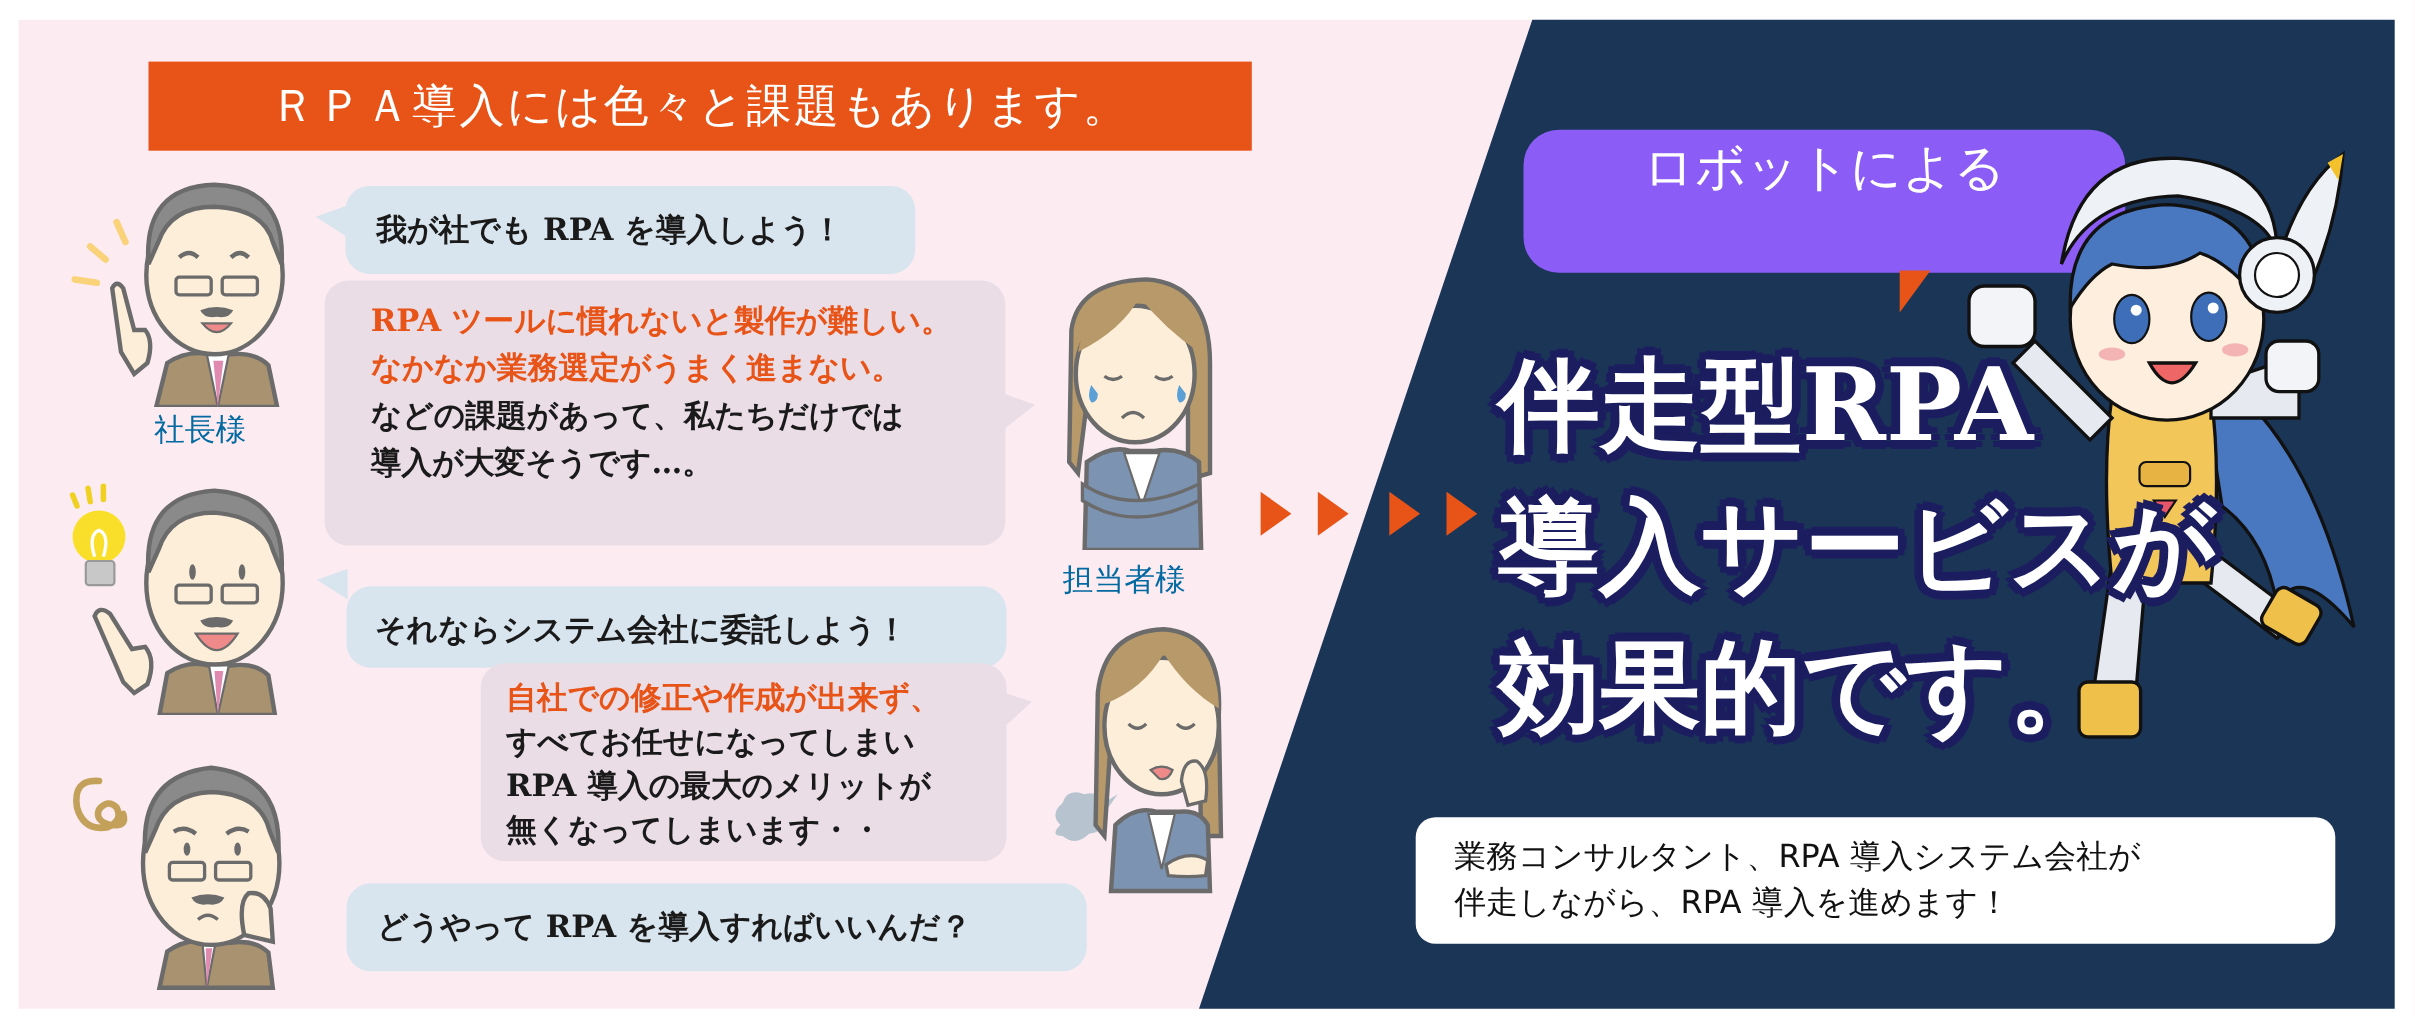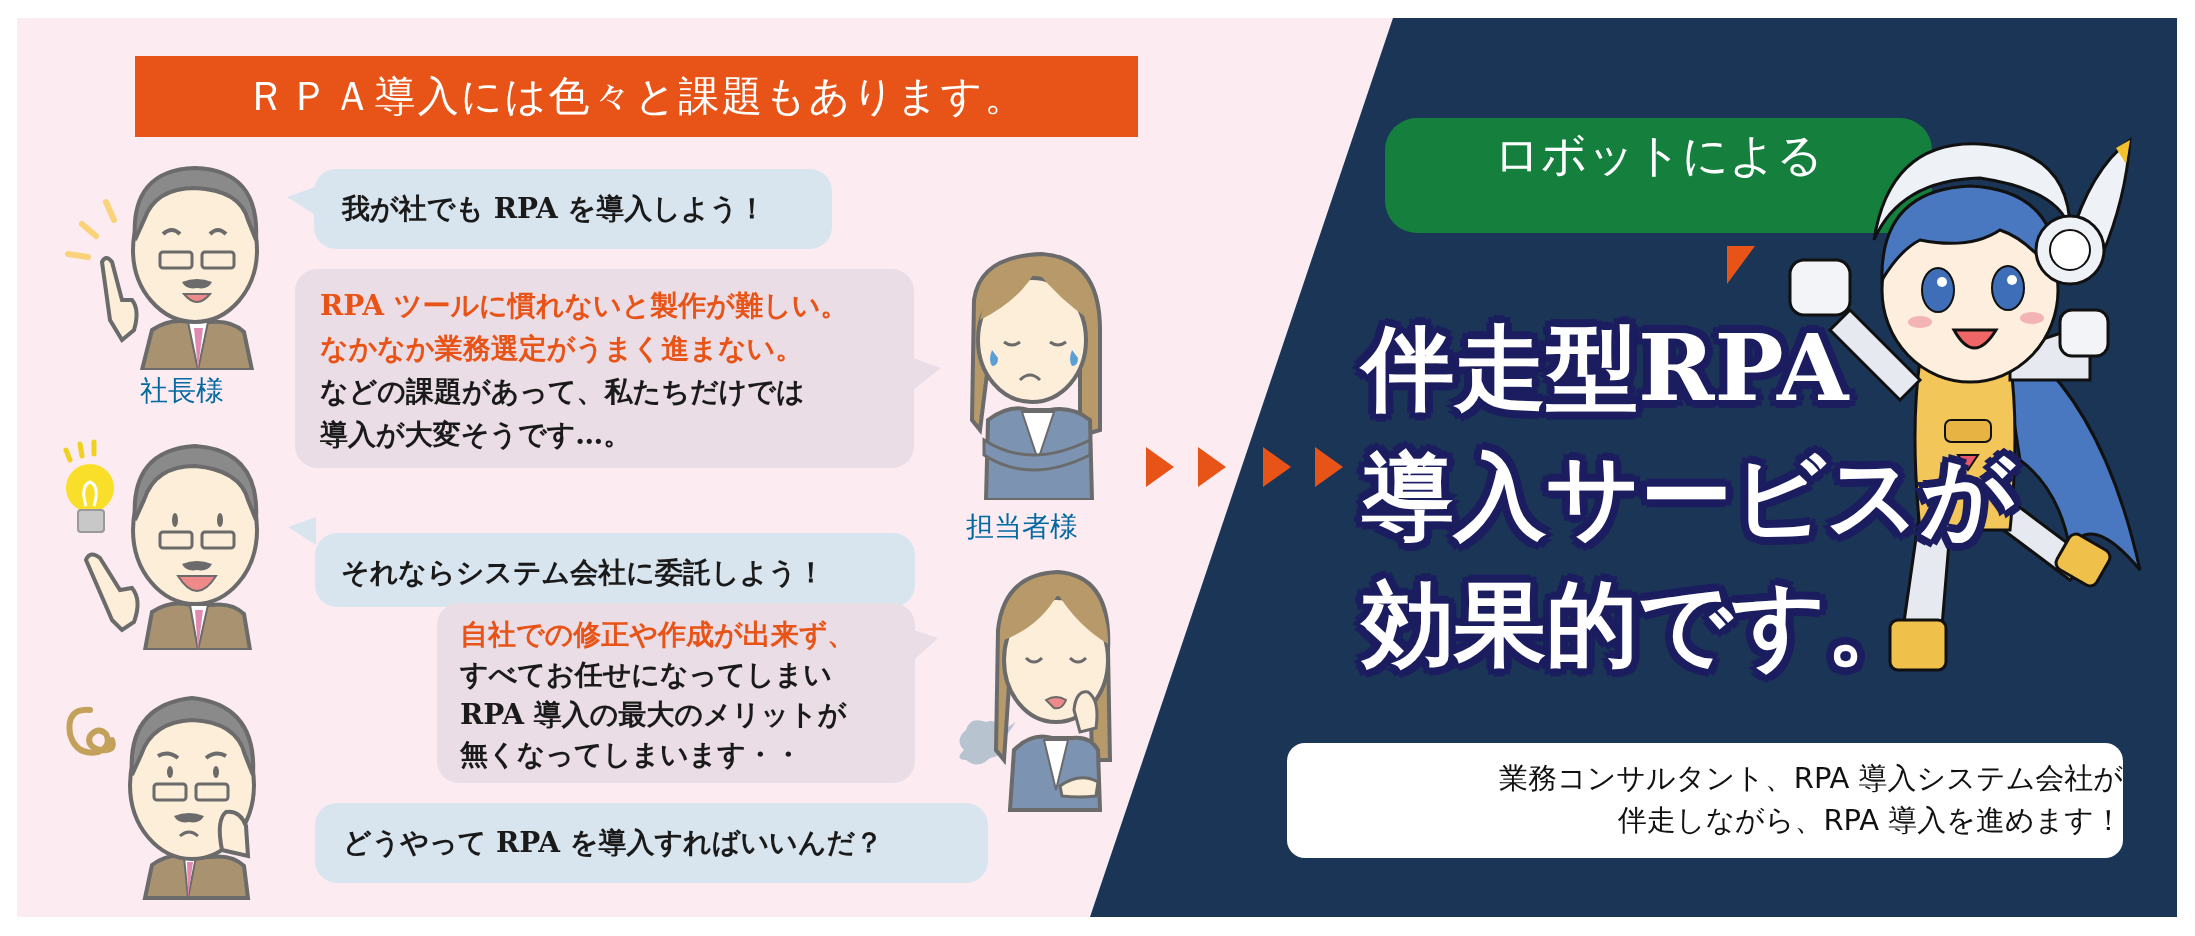--- a/index.html
+++ b/index.html
@@ -15,53 +15,53 @@
 
   .bubble { position: absolute; border-radius: 22px; color: #1a1a1a; font-size: 28px; line-height: 43px;
             font-family: "DejaVu Serif", "Liberation Serif", serif; font-weight: bold; }
   .bubble.blue { background: #d9e5ee; }
   .bubble.mauve { background: #eadde6; }
   .bubble .line { display: block; white-space: nowrap; }
   .bubble .line.hl { color: #e85418; }
   .tail { position: absolute; width: 0; height: 0; }
 
   .b1 { left: 314px; top: 169px; width: 518px; height: 80px; padding: 18px 0 0 28px; }
-  .b2 { left: 295px; top: 269px; width: 619px; height: 199px; padding: 15px 0 0 25px; font-size: 28px; line-height: 43px; }
+  .b2 { left: 295px; top: 255px; width: 619px; height: 241px; padding: 15px 0 0 42px; font-size: 28px; line-height: 43px; }
   .b3 { left: 315px; top: 497px; width: 600px; height: 74px; padding: 18px 0 0 26px; margin-top: 36px; }
   .b4 { left: 437px; top: 603px; width: 478px; height: 180px; padding: 12px 0 0 23px; font-size: 28px; line-height: 40px; }
   .b5 { left: 315px; top: 803px; width: 673px; height: 80px; padding: 18px 0 0 28px; }
 
   .label { position: absolute; font-size: 28px; color: #0369a1; font-family: "DejaVu Sans", sans-serif; white-space: nowrap; }
 
   .char { position: absolute; }
 
   .arrows { position: absolute; left: 1146px; top: 447px; display: flex; }
   .arrow { width: 0; height: 0; border-top: 20px solid transparent; border-bottom: 20px solid transparent;
            border-left: 28px solid #e85418; margin-right: 24px; }
   .arrow.gap { margin-right: 37px; }
 
-  .callout { position: absolute; left: 1385px; top: 118px; width: 547px; height: 115px; background: #15803d;
+  .callout { position: absolute; left: 1385px; top: 118px; width: 547px; height: 130px; background: #8b5cf6;
              border-radius: 32px; color: #fff; text-align: center; font-size: 46px; line-height: 60px; padding-top: 8px;
-             font-family: Liberation Serif, serif; }
+             font-family: Liberation Mono, monospace; }
   .callout-tail { position: absolute; left: 1727px; top: 246px; width: 0; height: 0;
                   border-left: 0 solid transparent; border-right: 28px solid transparent; border-top: 38px solid #e85418; }
 
   .headline { position: absolute; left: 1362px; top: 304px; color: #fff; font-size: 92px; line-height: 128px;
               font-weight: bold; font-family: "DejaVu Serif", "Liberation Serif", serif; z-index: 3;
               -webkit-text-stroke: 0; 
               text-shadow:
                 0 0 6px #1c1e60, 4px 0 0 #1c1e60, -4px 0 0 #1c1e60, 0 4px 0 #1c1e60, 0 -4px 0 #1c1e60,
                 6px 6px 0 #1c1e60, -6px -6px 0 #1c1e60, 6px -6px 0 #1c1e60, -6px 6px 0 #1c1e60,
                 8px 0 0 #1c1e60, -8px 0 0 #1c1e60, 0 8px 0 #1c1e60, 0 -8px 0 #1c1e60; }
   .headline .line { display: block; white-space: nowrap; }
 
   .info-box { position: absolute; left: 1287px; top: 743px; width: 836px; height: 115px; background: #fff;
               border-radius: 18px; padding: 14px 0 0 35px; font-size: 29px; line-height: 42px; color: #111;
               font-family: "DejaVu Sans", "Liberation Sans", sans-serif; }
-  .info-box .line { display: block; white-space: nowrap; text-align: right; }
+  .info-box .line { display: block; white-space: nowrap; }
 
   .robot { position: absolute; left: 1770px; top: 130px; width: 380px; height: 560px; z-index: 2; }
 </style>
 </head>
 <body>
 
 <div class="pink-panel"></div>
 
 <svg class="dark-panel" viewBox="0 0 2195 936" width="2195" height="936" style="z-index:1">
   <polygon points="1393,18 2177,18 2177,917 1090,917" fill="#1b3557"></polygon>

